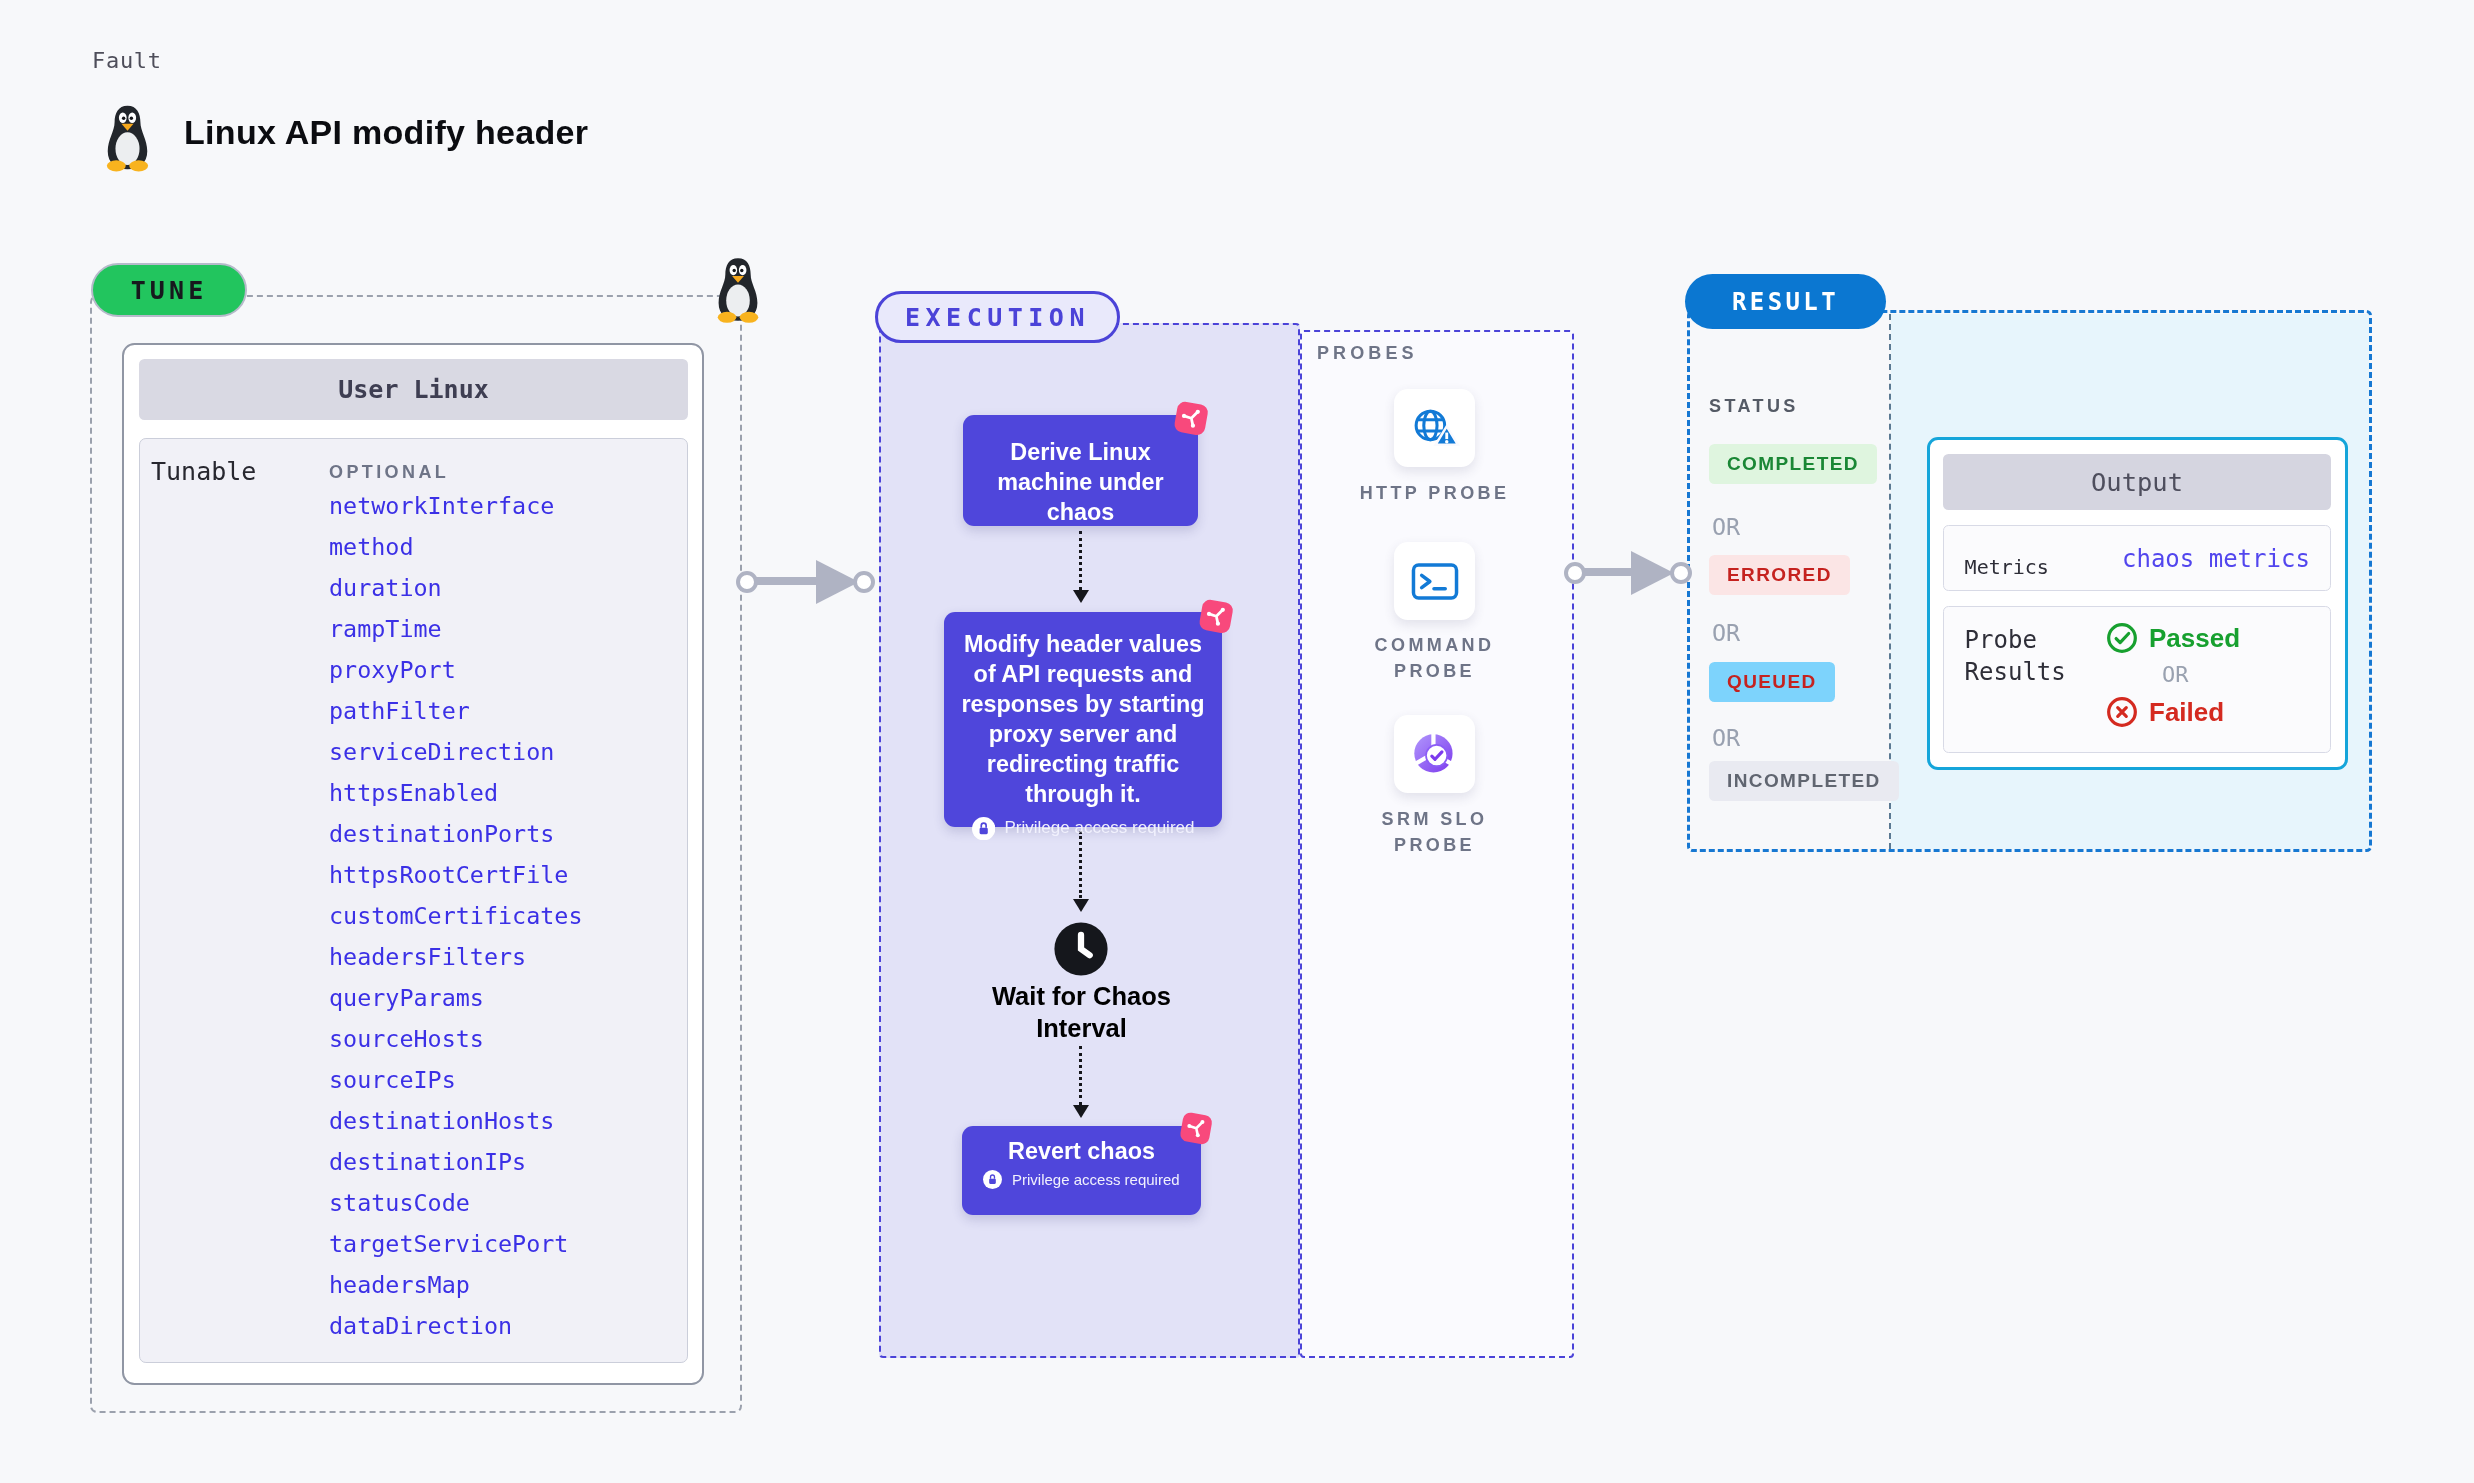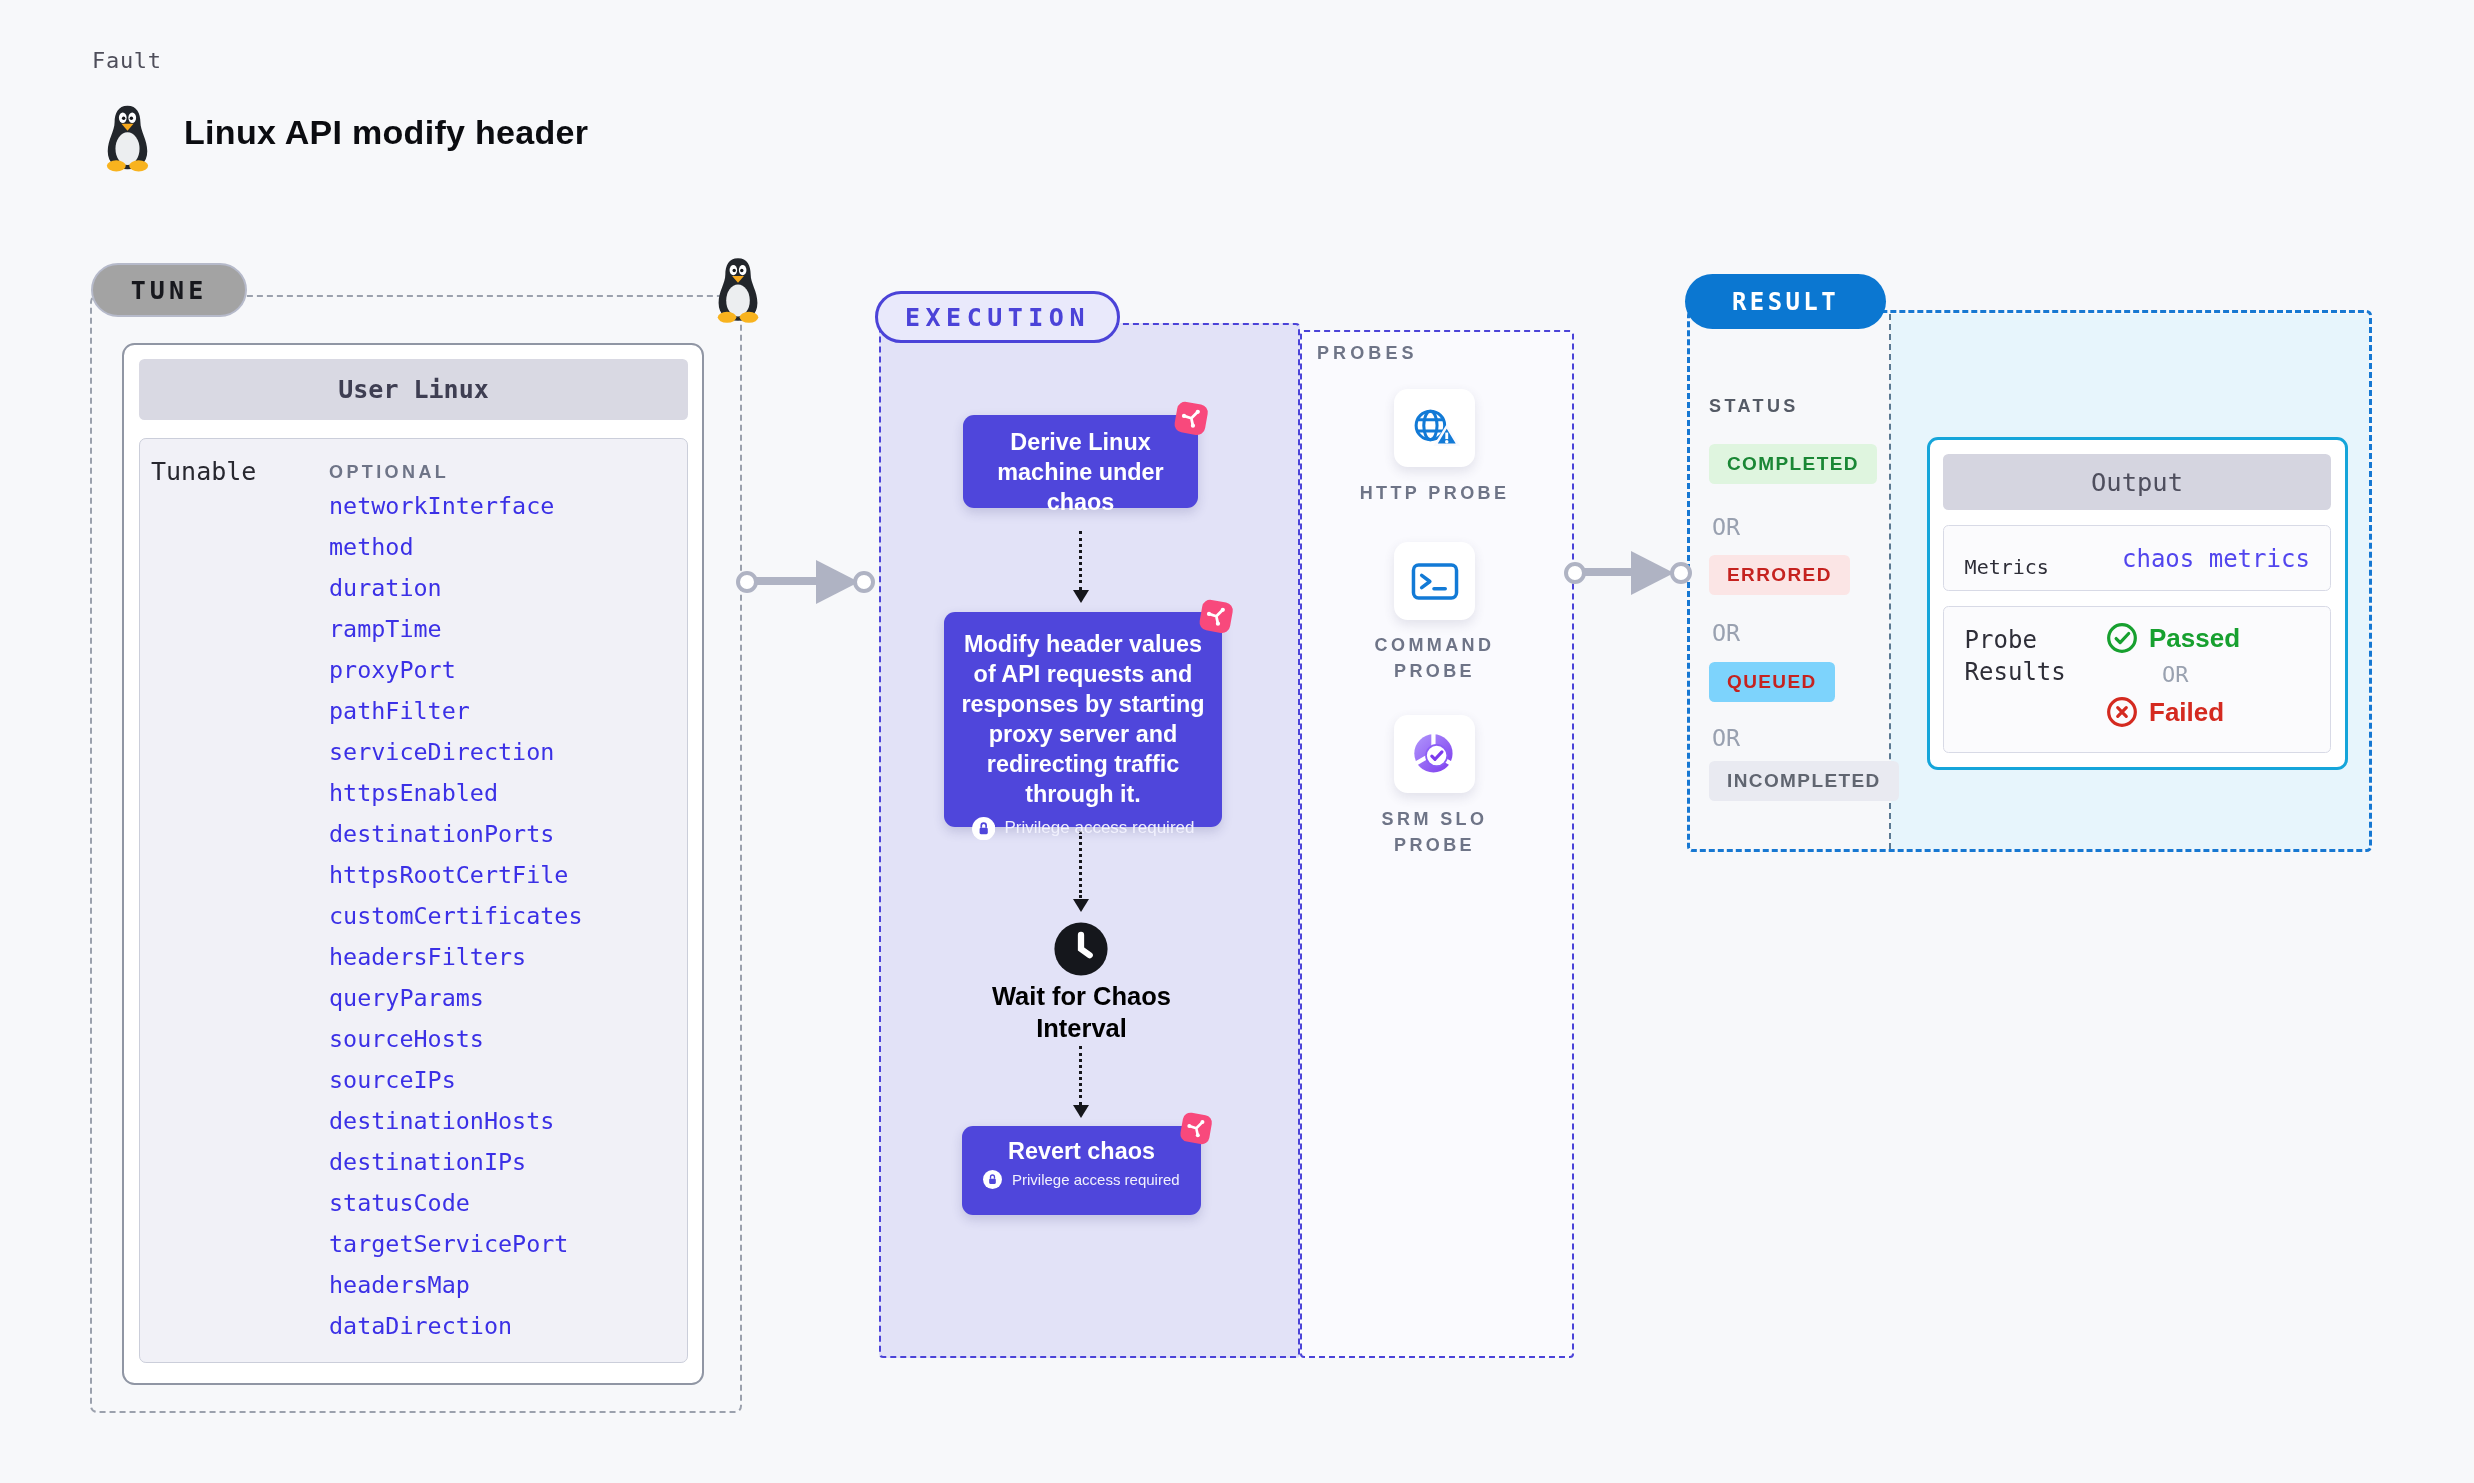--- a/index.html
+++ b/index.html
@@ -12,21 +12,21 @@
   .mono { font-family:"DejaVu Sans Mono", monospace; }
 
   
   .kicker { left:92px; top:48px; font-size:22px; color:#4E4E5A; letter-spacing:0.7px; }
   .page-title { left:184px; top:113px; font-size:34px; font-weight:bold; color:#0B0C10; letter-spacing:0.3px; }
   .tux-title { left:100px; top:103px; width:55px; height:69px; }
   .tux-tune { left:711px; top:255px; width:54px; height:69px; z-index:5; }
 
   
   .tune-box { left:90px; top:295px; width:652px; height:1118px; border:2.8px dashed #9BA1AD; border-radius:6.9px; }
-  .tune-pill { left:91px; top:263px; width:156px; height:54px; background:#a3a3a3; border:2.8px solid #B6BACA;
+  .tune-pill { left:91px; top:263px; width:156px; height:54px; background:#22c55e; border:2.8px solid #B6BACA;
     border-radius:27.5px; display:flex; align-items:center; justify-content:center;
     font-size:25px; font-weight:bold; letter-spacing:4.1px; color:#17181D; z-index:5; }
   .ui-card { left:122px; top:343px; width:582px; height:1042px; background:#FFFFFF; border:2.8px solid #9096A4; border-radius:12.4px; }
   .ui-header { left:139px; top:359px; width:549px; height:61px; background:#D9D9E3; border-radius:5.5px;
     display:flex; align-items:center; justify-content:center; font-size:25px; font-weight:bold; color:#3E3E52; }
   .ui-listbox { left:139px; top:438px; width:549px; height:925px; background:#F1F1F7; border:1.4px solid #CBCEDA; border-radius:6.9px; }
   .tunable-label { left:151px; top:457px; font-size:25px; color:#27272F; }
   .optional-label { left:329px; top:462px; font-size:18px; font-weight:bold; letter-spacing:3.4px; color:#6E7487; }
   .tunable-list { left:329px; top:486px; width:358px; }
   .tunable-item { height:41px; line-height:41px; font-family:"DejaVu Sans Mono", monospace; font-size:23.4px; color:#3B30E6; cursor:pointer; }
@@ -37,21 +37,21 @@
   .conn-head { width:0; height:0; border-top:22px solid transparent; border-bottom:22px solid transparent; border-left:43px solid #AFB3C3; }
 
   
   .exec-box { left:879px; top:323px; width:421px; height:1035px; background:#E2E2F7; border:2.8px dashed #4B43D8; border-radius:4.1px; }
   .probes-box { left:1300px; top:330px; width:274px; height:1028px; background:#FAFAFE; border:2.8px dashed #4B43D8; border-radius:4.1px; }
   .exec-pill { left:875px; top:291px; width:245px; height:52px; background:#E9E9FB; border:3.4px solid #4B43D8;
     border-radius:27.5px; display:flex; align-items:center; justify-content:center;
     font-size:25px; font-weight:bold; letter-spacing:5.5px; color:#4B43D8; z-index:5; }
   .step { background:#4F46DB; border-radius:11px; color:#FFFFFF; text-align:center; z-index:4;
     box-shadow:0 4.1px 11px rgba(50,50,120,0.18); }
-  .step-derive { left:963px; top:415px; width:235px; height:93px; padding-top:12px; }
+  .step-derive { left:963px; top:415px; width:235px; height:111px; padding-top:22px; }
   .step-modify { left:944px; top:612px; width:278px; height:215px; padding:16.5px 15px 9.6px 15px; }
   .step-revert { left:962px; top:1126px; width:239px; height:89px; padding-top:9.6px; }
   .step-text { font-size:23.4px; font-weight:bold; line-height:30px; }
   .step-text-sm { font-size:23.4px; font-weight:bold; line-height:30px; }
   .priv-row { display:flex; align-items:center; justify-content:center; gap:9.6px; margin-top:8.3px; }
   .priv-note { font-size:17px; color:#F1F1FD; }
   .priv-note-sm { font-size:15px; color:#F1F1FD; }
   .chaos-badge { position:absolute; z-index:6; }
   .dotv { width:0; border-left:3.4px dotted #15161B; z-index:3; }
   .dot-head { width:0; height:0; border-left:8.3px solid transparent; border-right:8.3px solid transparent;

